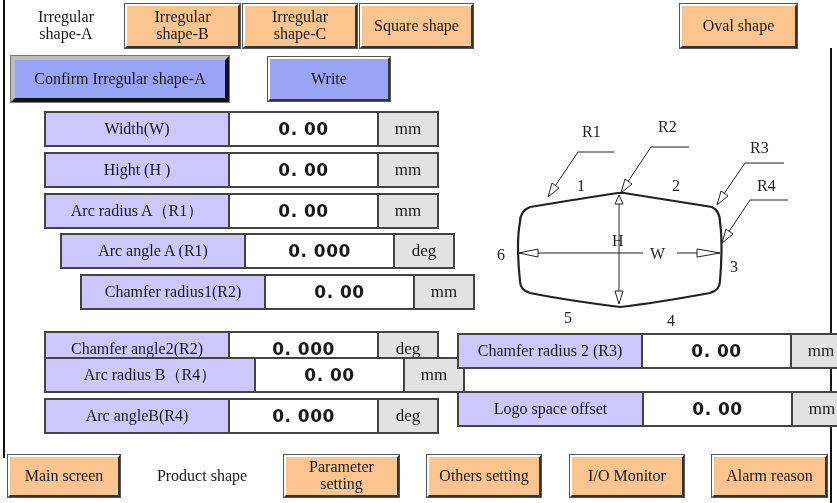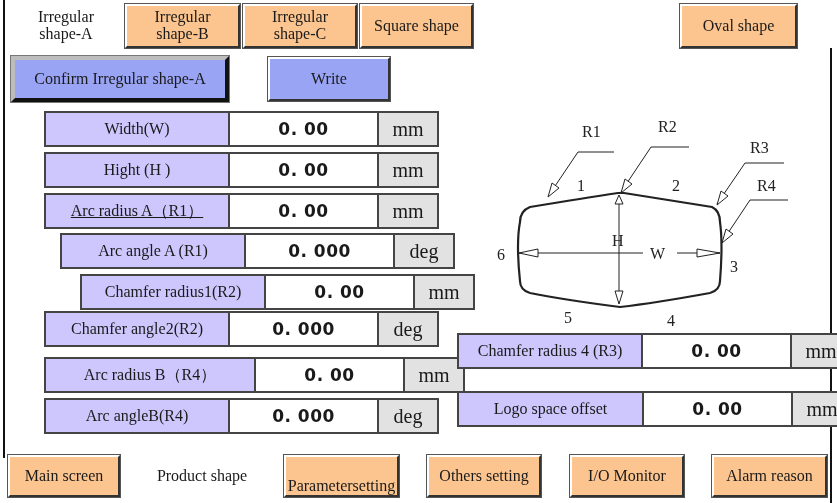--- a/index.html
+++ b/index.html
@@ -31,21 +31,21 @@
       border-right-color: #111; border-bottom-color: #111;
       outline: 1px solid #777;
     }
 
     .label-static { position: absolute; display: flex; align-items: center; justify-content: center; text-align: center; font-size: 16px; line-height: 1.05; }
 
     .param-row { position: absolute; height: 36px; display: flex; padding-left: 32px; }
     .param-row > div { border: 2px solid #444; height: 100%; display: flex; align-items: center; justify-content: center; }
     .param-label { background: #cdc7fd; font-size: 16px; }
     .param-value { background: #ffffff; border-left: none !important; font-family: "DejaVu Sans", sans-serif; font-size: 17px; font-weight: bold; letter-spacing: 0.5px; cursor: text; }
-    .param-unit { background: #e2e2e2; border-left: none !important; font-size: 20px; }
+    .param-unit { background: #e2e2e2; border-left: none !important; font-size: 17px; }
 
     .diagram { position: absolute; left: 480px; top: 105px; width: 320px; height: 230px; }
     .diagram text { font-family: "Liberation Serif", serif; font-size: 16px; fill: #222; }
   </style>
 </head>
 <body>
 
 <div class="frame-left"></div>
 <div class="frame-right"></div>
 
@@ -71,52 +71,52 @@
   <div class="param-label" style="width:186px;">Width(W)</div>
   <div class="param-value" style="width:149px;">0. 00</div>
   <div class="param-unit" style="width:60px;">mm</div>
 </div>
 <div class="param-row" style="left:12px;top:152px;">
   <div class="param-label" style="width:186px;text-align:right;">Hight (H )</div>
   <div class="param-value" style="width:149px;">0. 00</div>
   <div class="param-unit" style="width:60px;">mm</div>
 </div>
 <div class="param-row" style="left:12px;top:193px;">
-  <div class="param-label" style="width:186px;text-decoration:underline;">Arc radius A（R1）</div>
+  <div class="param-label" style="width:186px;">Arc radius A（R1）</div>
   <div class="param-value" style="width:149px;">0. 00</div>
   <div class="param-unit" style="width:60px;">mm</div>
 </div>
 <div class="param-row" style="left:28px;top:233px;">
   <div class="param-label" style="width:186px;">Arc angle A (R1)</div>
   <div class="param-value" style="width:149px;">0. 000</div>
   <div class="param-unit" style="width:60px;">deg</div>
 </div>
 <div class="param-row" style="left:12px;top:274px;margin-left:36px;">
   <div class="param-label" style="width:186px;">Chamfer radius1(R2)</div>
   <div class="param-value" style="width:149px;">0. 00</div>
   <div class="param-unit" style="width:60px;">mm</div>
 </div>
-<div class="param-row" style="left:12px;top:311px;">
+<div class="param-row" style="left:12px;top:331px;">
   <div class="param-label" style="width:186px;">Chamfer  angle2(R2)</div>
   <div class="param-value" style="width:149px;">0. 000</div>
   <div class="param-unit" style="width:60px;">deg</div>
 </div>
 <div class="param-row" style="left:12px;top:357px;">
   <div class="param-label" style="width:212px;">Arc radius B（R4）</div>
   <div class="param-value" style="width:149px;">0. 00</div>
   <div class="param-unit" style="width:60px;">mm</div>
 </div>
 <div class="param-row" style="left:12px;top:398px;">
   <div class="param-label" style="width:186px;">Arc angleB(R4)</div>
   <div class="param-value" style="width:149px;">0. 000</div>
   <div class="param-unit" style="width:60px;">deg</div>
 </div>
 
 <div class="param-row" style="left:425px;top:333px;">
-  <div class="param-label" style="width:186px;">Chamfer radius 4 (R3)</div>
+  <div class="param-label" style="width:186px;">Chamfer radius 2 (R3)</div>
   <div class="param-value" style="width:149px;">0. 00</div>
   <div class="param-unit" style="width:60px;">mm</div>
 </div>
 <div class="param-row" style="left:425px;top:391px;border-radius:7px;">
   <div class="param-label" style="width:187px;">Logo space offset</div>
   <div class="param-value" style="width:149px;">0. 00</div>
   <div class="param-unit" style="width:60px;">mm</div>
 </div>
 
 <svg class="diagram" viewBox="0 0 320 230" width="320" height="230">
@@ -157,19 +157,19 @@
   <text x="97" y="86">1</text>
   <text x="192" y="86">2</text>
   <text x="250" y="167">3</text>
   <text x="187" y="221">4</text>
   <text x="84" y="218">5</text>
   <text x="17" y="155">6</text>
 </svg>
 
 <div class="btn btn-orange" style="left:8px;top:455px;width:112px;height:42px;">Main screen</div>
 <div class="label-static" style="left:138px;top:455px;width:128px;height:42px;">Product shape</div>
-<div class="btn btn-orange" style="left:284px;top:455px;width:115px;height:42px;flex-direction:row;align-items:flex-end;">
+<div class="btn btn-orange" style="left:284px;top:455px;width:115px;height:42px;flex-direction:column;">
   <span>Parameter</span>
   <span>setting</span>
 </div>
 <div class="btn btn-orange" style="left:427px;top:455px;width:114px;height:42px;">Others setting</div>
 <div class="btn btn-orange" style="left:570px;top:455px;width:114px;height:42px;">I/O Monitor</div>
 <div class="btn btn-orange" style="left:712px;top:455px;width:115px;height:42px;">Alarm reason</div>
 
 </body></html>

